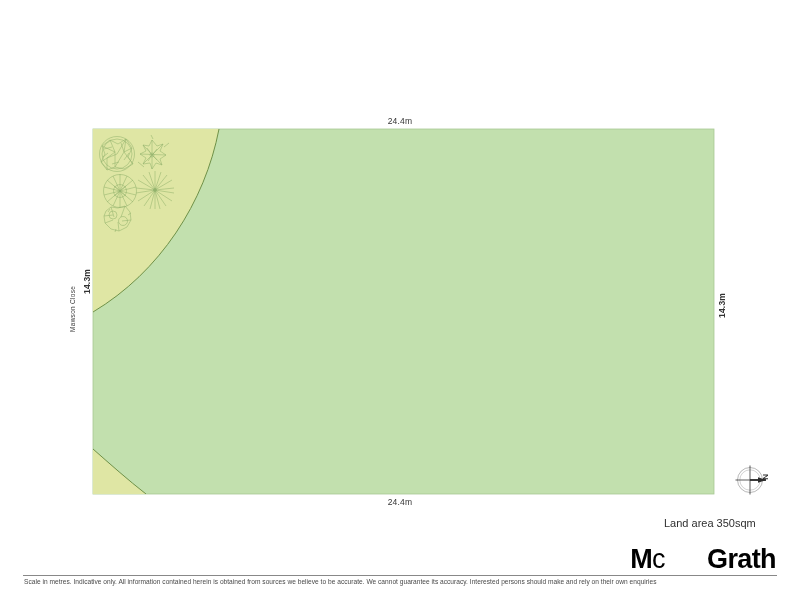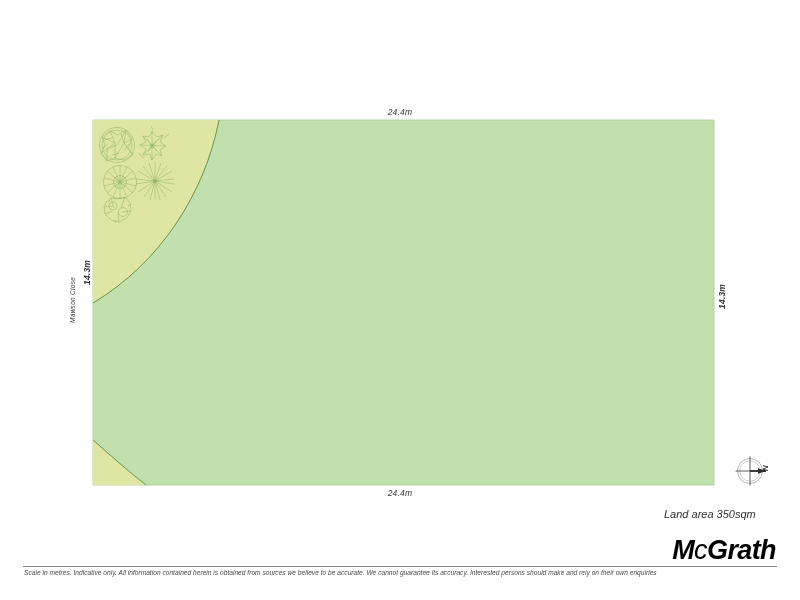--- a/index.html
+++ b/index.html
@@ -11,24 +11,23 @@
     width: 800px;
     height: 600px;
     position: relative;
     overflow: hidden;
     font-family: "Liberation Sans", sans-serif;
     color: #3a3a3a;
   }
 
   #siteplan-root {
     position: absolute;
-    left: 0; top: 3px;
+    left: 0; top: 12px;
     width: 800px;
     height: 444px;
-    font-style: italic;
   }
 
   
   .plan-svg {
     position: absolute;
     left: 0;
     top: 0;
     width: 800px;
     height: 600px;
   }
@@ -109,21 +108,21 @@
     top: 534px;
     font-size: 27px;
     font-weight: bold;
     letter-spacing: -0.6px;
     color: #000000;
     line-height: 1;
     white-space: nowrap;
   }
   .brand .brand-mc { font-weight: bold; }
   .brand .brand-c  { font-weight: normal; }
-  .brand .brand-rest { font-weight: bold; }
+  .brand .brand-rest { font-weight: bold; margin-left: 42px; }
 
   
   .footer-rule {
     position: absolute;
     left: 23px;
     right: 23px;
     top: 563px;
     height: 1px;
     background: #888888;
   }

